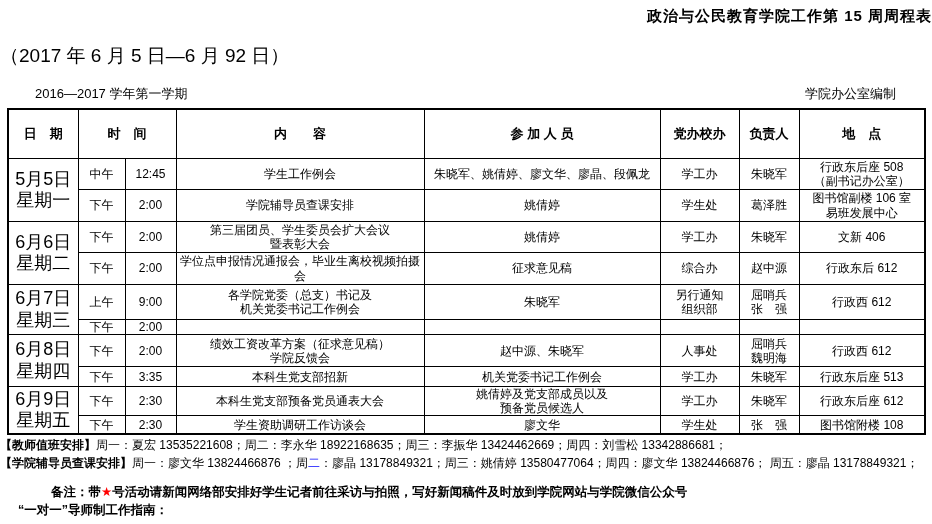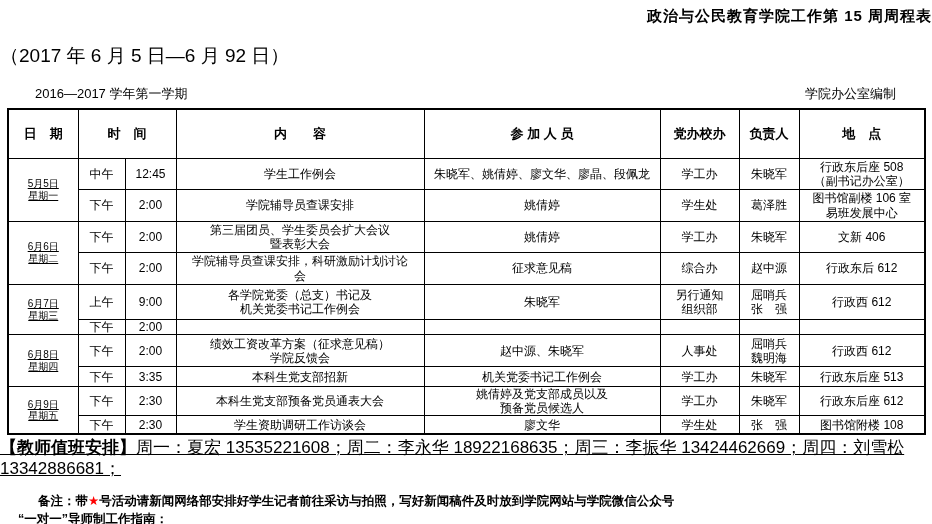--- a/index.html
+++ b/index.html
@@ -7,26 +7,26 @@
   .page{padding-top:7px;}
   .title{text-align:right;font-weight:bold;font-size:15px;letter-spacing:1px;}
   .subtitle{text-align:left;font-size:19px;margin-top:17px;}
   .meta{display:flex;justify-content:space-between;font-size:13px;margin:16px 36px 5px 35px;}
   table.schedule{border-collapse:collapse;table-layout:fixed;width:917px;margin-left:7px;border:2px solid #000;}
   .schedule th,.schedule td{border:1px solid #000;text-align:center;vertical-align:middle;
       font-size:12px;line-height:1.18;padding:0 2px;white-space:pre-line;overflow:hidden;}
   .schedule th{font-weight:bold;font-size:13px;height:48px;}
   tr.h32 td{height:30px;} tr.h33 td{height:31px;} tr.h36 td{height:34px;}
   tr.h14 td{height:12px;} tr.h21 td{height:19px;} tr.h24 td{height:22px;} tr.h19 td{height:17px;}
-  td.date-cell{font-size:10px;text-decoration:underline;}
-  .duty{font-size:17px;margin:3px 0 0 0;line-height:1.22;text-decoration:underline;}
+  td.date-cell{font-size:18px;}
+  .duty{font-size:12px;margin:3px 0 0 0;line-height:1.22;}
   .duty b{font-weight:bold;}
   .blue-char{color:#0000FF;}
   .notes{margin-top:12px;font-size:12.5px;line-height:1.45;}
-  .notes .remark{font-weight:bold;margin-left:38px;}
+  .notes .remark{font-weight:bold;margin-left:51px;}
   .notes .remark2{font-weight:bold;margin-left:18px;}
   .star{color:#FF0000;}
 </style>
 </head>
 <body>
 
 <div class="page">
 
   <div class="title">政治与公民教育学院工作第 15 周周程表</div>
   <div class="subtitle">（2017 年 6 月 5 日—6 月 92 日）</div>
@@ -89,21 +89,21 @@
       <td>第三届团员、学生委员会扩大会议
 暨表彰大会</td>
       <td>姚倩婷</td>
       <td>学工办</td>
       <td>朱晓军</td>
       <td>文新 406</td>
     </tr>
     <tr class="h33">
       <td>下午</td>
       <td>2:00</td>
-      <td>学院辅导员查课安排，科研激励计划讨论
+      <td>学位点申报情况通报会，毕业生离校视频拍摄
 会</td>
       <td>征求意见稿</td>
       <td>综合办</td>
       <td>赵中源</td>
       <td>行政东后 612</td>
     </tr>
 
     <tr class="h36">
       <td rowspan="2" class="date-cell">6月7日
 星期三</td>
@@ -170,20 +170,21 @@
       <td>廖文华</td>
       <td>学生处</td>
       <td>张　强</td>
       <td>图书馆附楼 108</td>
     </tr>
   </tbody>
     </table>
 
   <div class="duty"><b>【教师值班安排】</b><span>周一：夏宏 13535221608；周二：李永华 18922168635；周三：李振华 13424462669；周四：刘雪松 13342886681；</span></div>
 
+  <div class="duty"><b>【学院辅导员查课安排】</b><span>周一：廖文华 13824466876 ；周</span><span class="blue-char">二</span><span>：廖晶 13178849321；周三：姚倩婷 13580477064；周四：廖文华 13824466876；  周五：廖晶 13178849321；</span></div>
 
   <div class="notes">
     <div class="remark"><span>备注：带</span><span class="star">★</span><span>号活动请新闻网络部安排好学生记者前往采访与拍照，写好新闻稿件及时放到学院网站与学院微信公众号</span></div>
     <div class="remark2">“一对一”导师制工作指南：</div>
 
   </div>
 
 </div>
 
 </body></html>

